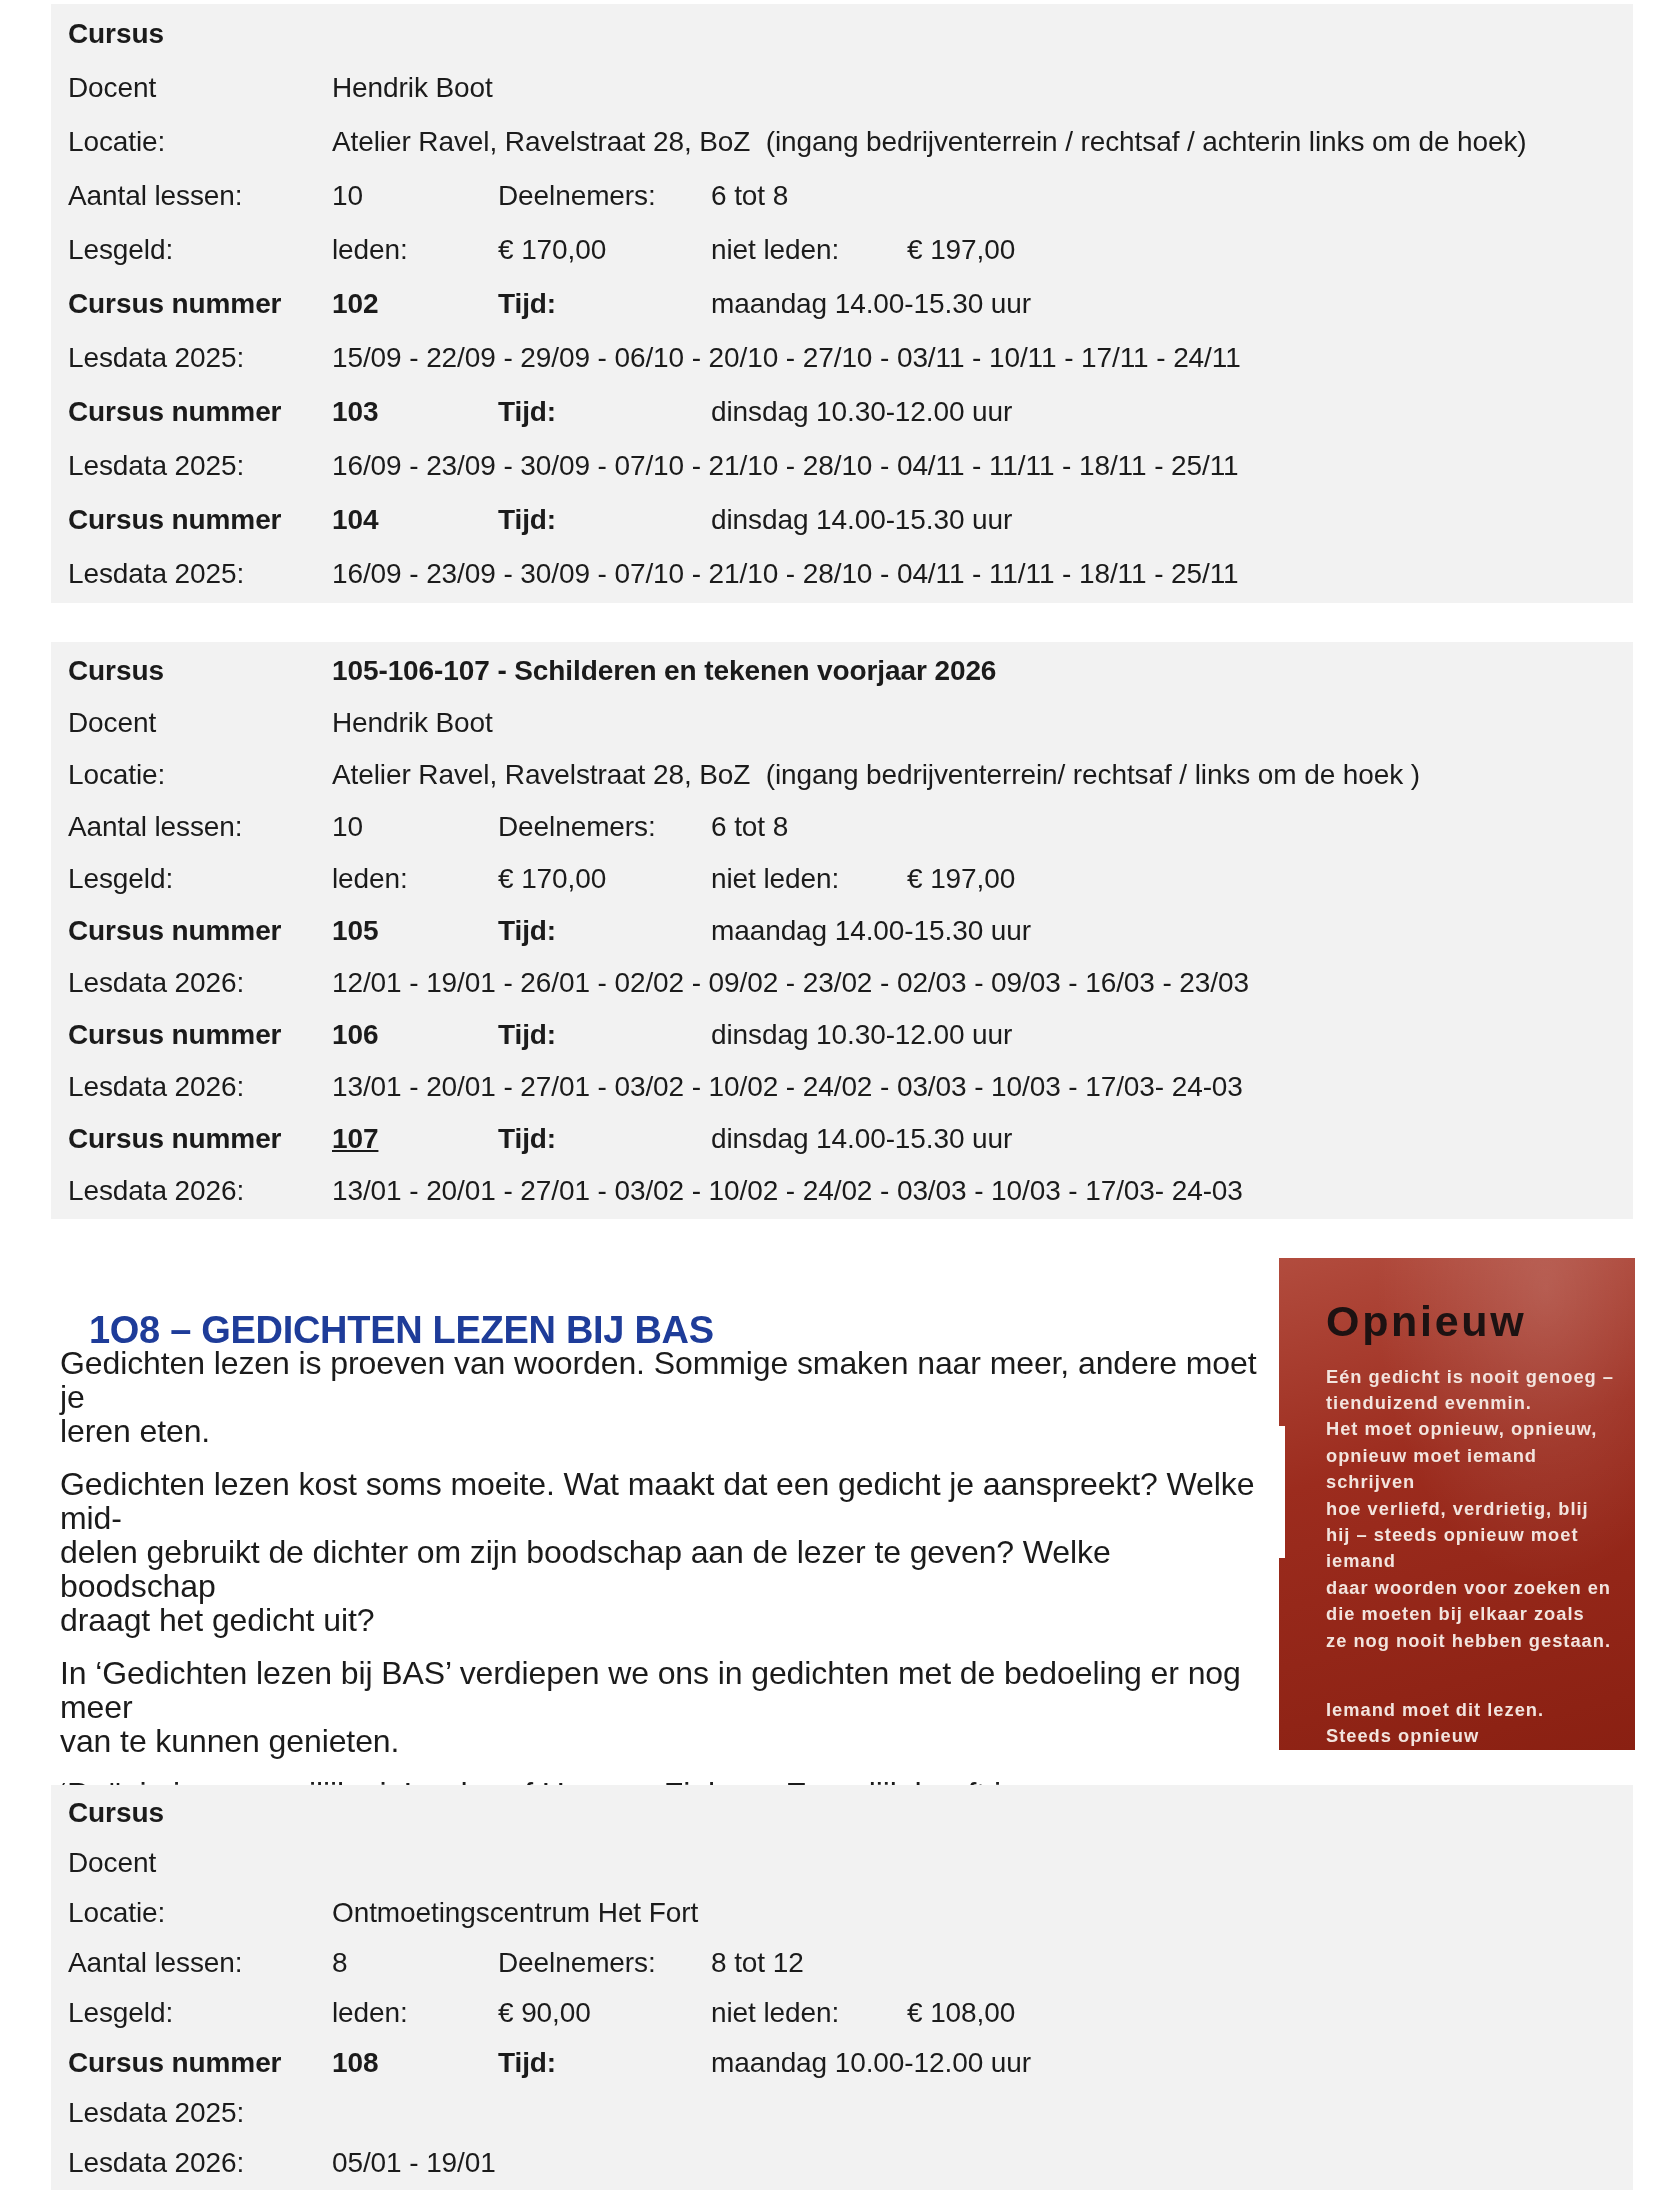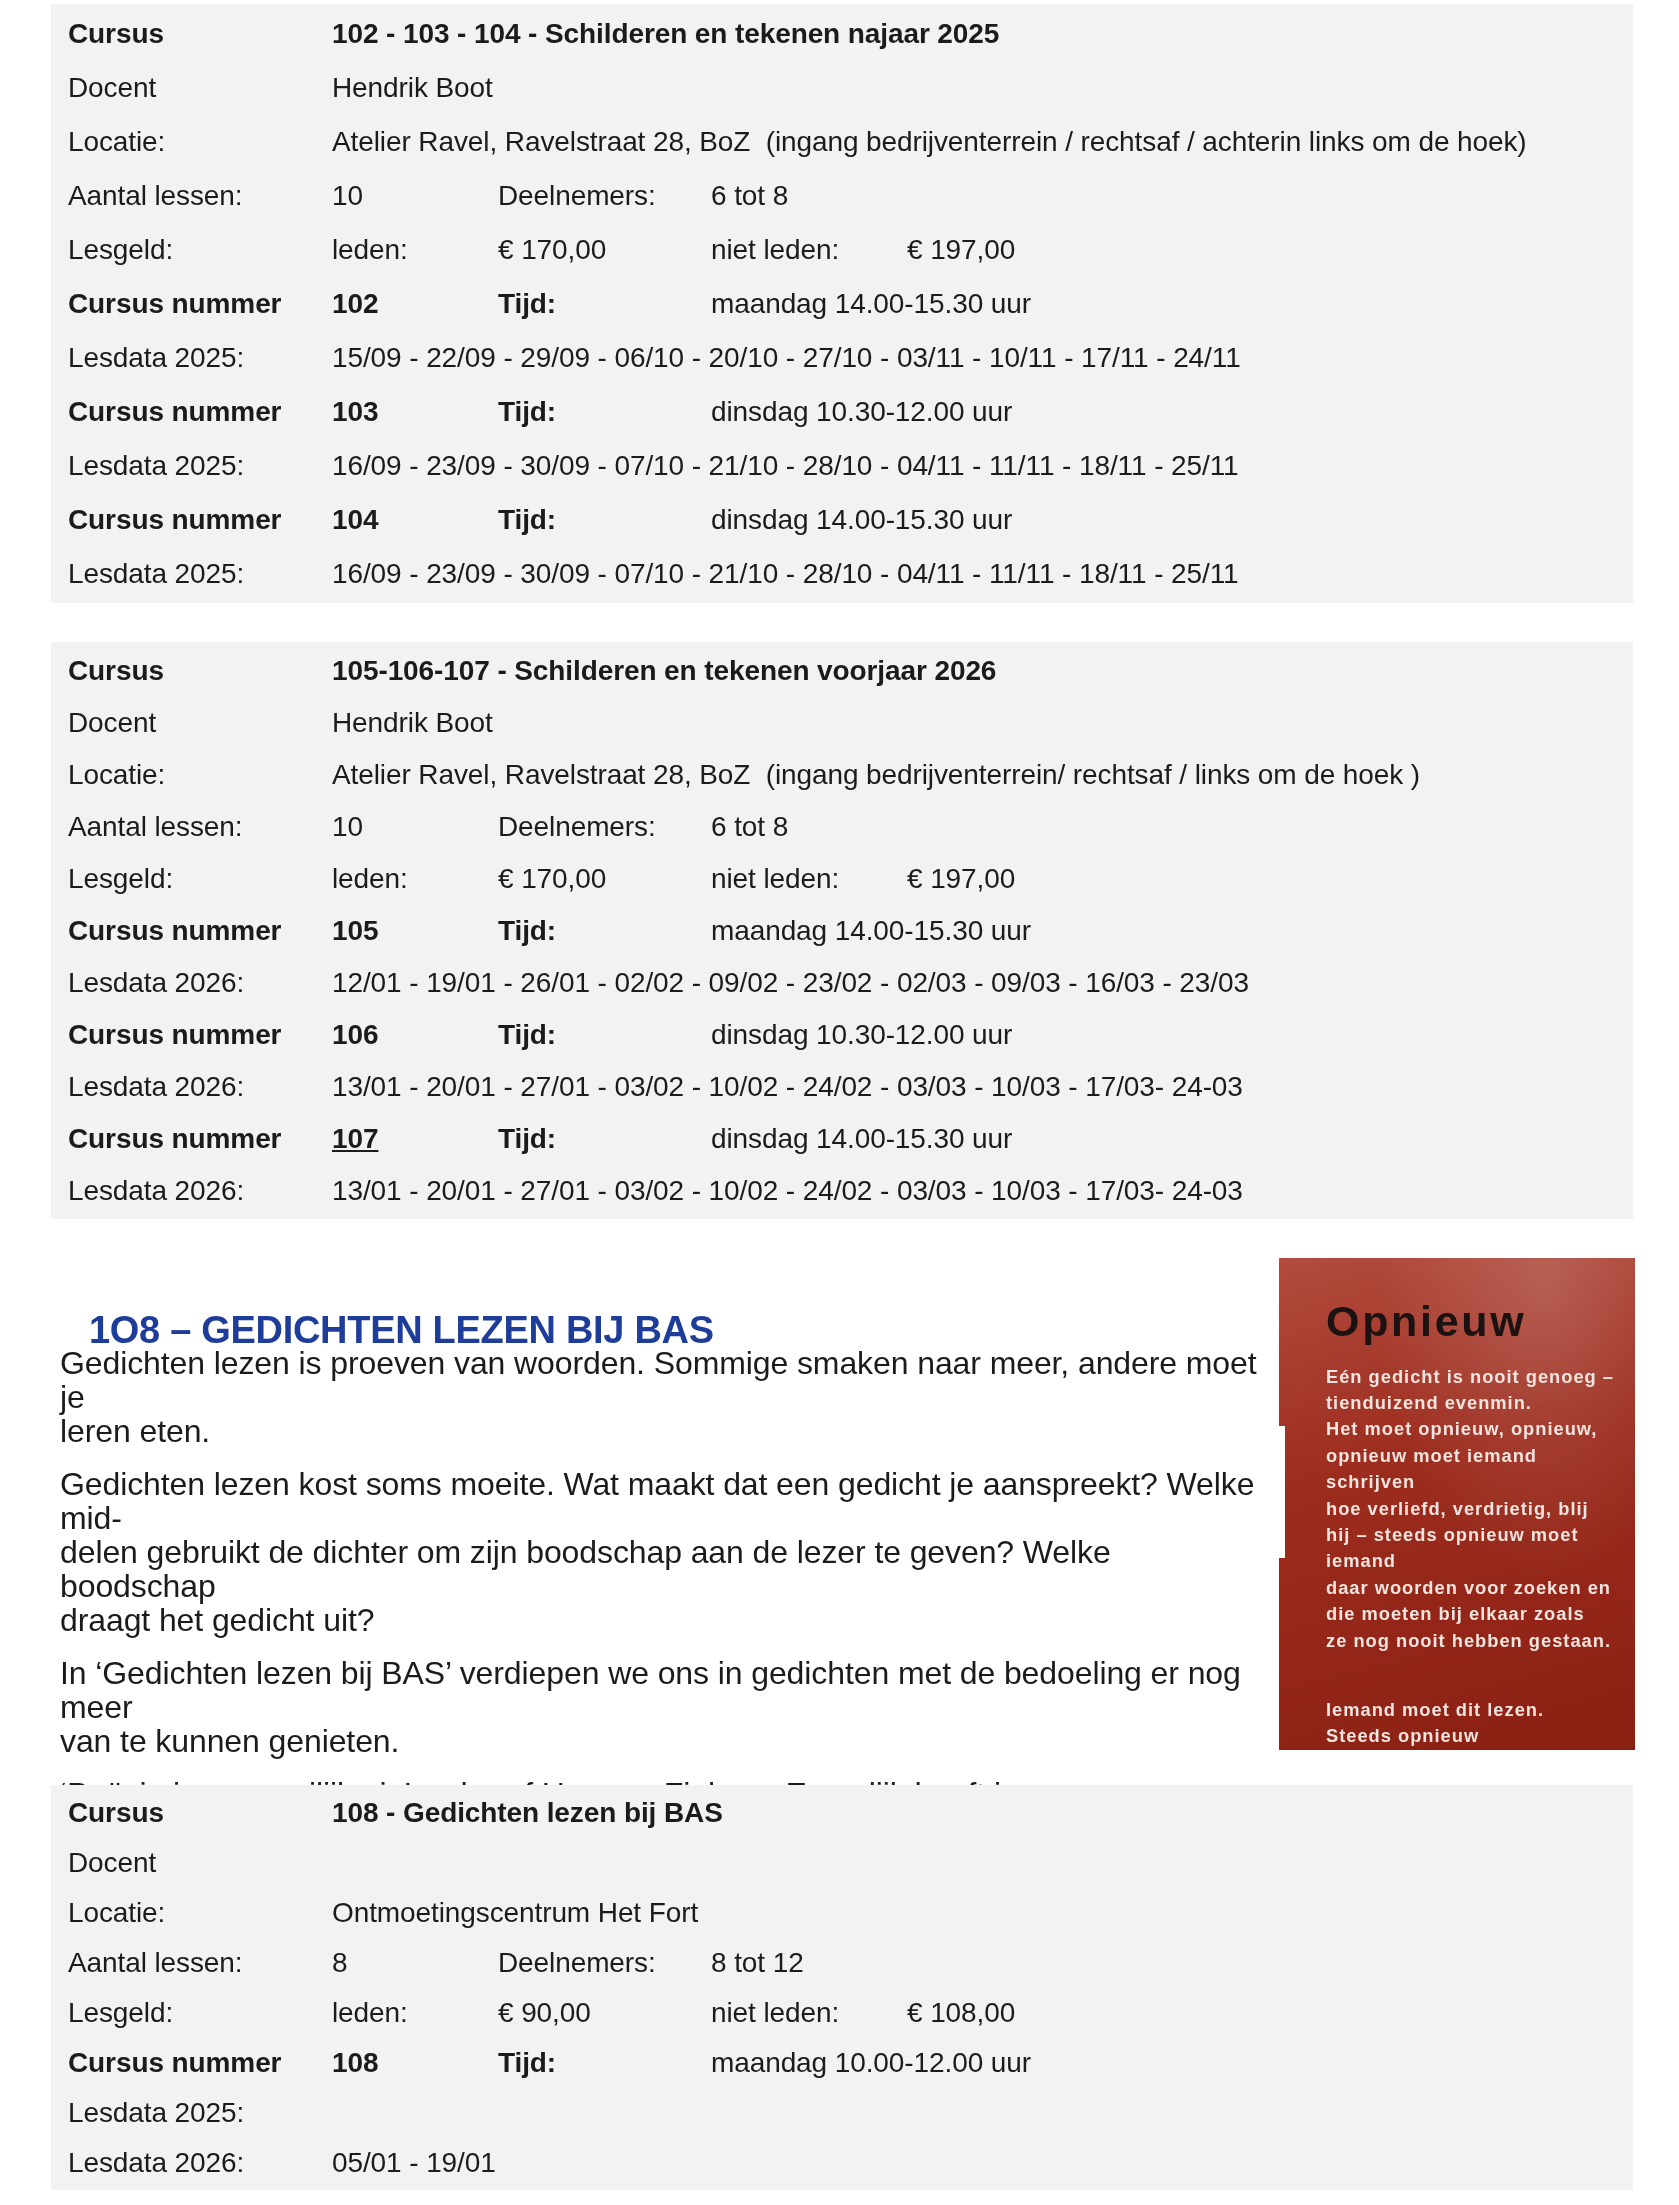--- a/index.html
+++ b/index.html
@@ -36,21 +36,20 @@
   .poster-notch{position:absolute;left:0;top:168px;width:6.1px;height:132px;background:#ffffff;}
 </style>
 </head>
 <body>
 
 <div class="page">
 
   <section class="block" id="block1">
       <div class="row">
         <span class="cell b" style="grid-column: 1 / 2;">Cursus</span>
-        <span class="cell b" style="grid-column: 2 / 6;">102 - 103 - 104 - Schilderen en tekenen najaar 2025</span>
       </div>
       <div class="row">
         <span class="cell" style="grid-column: 1 / 2;">Docent</span>
         <span class="cell" style="grid-column: 2 / 6;">Hendrik Boot</span>
       </div>
       <div class="row">
         <span class="cell" style="grid-column: 1 / 2;">Locatie:</span>
         <span class="cell" style="grid-column: 2 / 6;">Atelier Ravel, Ravelstraat 28, BoZ  (ingang bedrijventerrein / rechtsaf / achterin links om de hoek)</span>
       </div>
       <div class="row">
@@ -184,21 +183,20 @@
     <div class="stanza-gap"></div>
     <div class="stanza">Iemand moet dit lezen.
 Steeds opnieuw
 voor het eerst.</div>
     <div class="signature" style="color: rgb(29, 18, 18);">Kees Spiering</div>
   </aside>
 
   <section class="block" id="block3">
       <div class="row">
         <span class="cell b" style="grid-column: 1 / 2;">Cursus</span>
-        <span class="cell b" style="grid-column: 2 / 6;">108 - Gedichten lezen bij BAS</span>
       </div>
       <div class="row">
         <span class="cell" style="grid-column: 1 / 2;">Docent</span>
       </div>
       <div class="row">
         <span class="cell" style="grid-column: 1 / 2;">Locatie:</span>
         <span class="cell" style="grid-column: 2 / 6;">Ontmoetingscentrum Het Fort</span>
       </div>
       <div class="row">
         <span class="cell" style="grid-column: 1 / 2;">Aantal lessen:</span>

